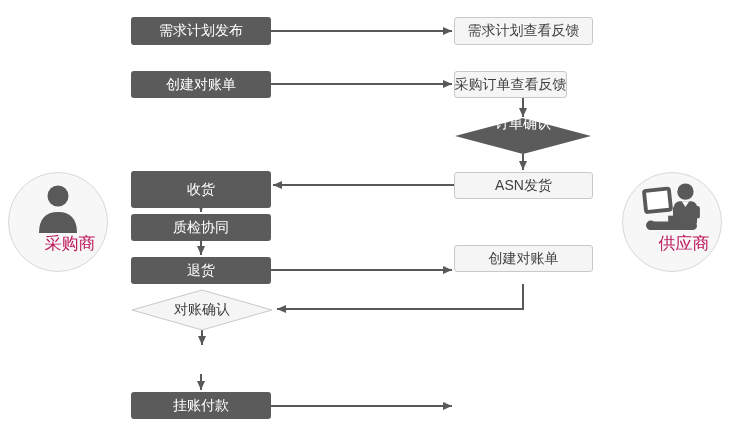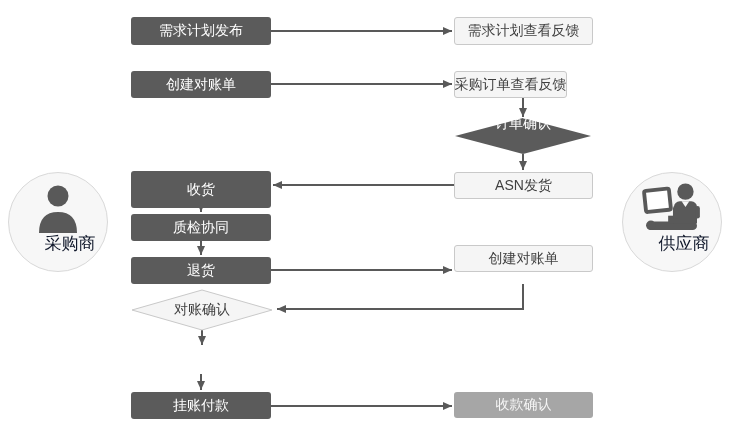--- a/index.html
+++ b/index.html
@@ -20,21 +20,21 @@
     font-size:14px;white-space:nowrap;pointer-events:none;
   }
   .dlabel.on-dark{color:#ffffff;}
   .dlabel.on-light{color:#3f3f3f;}
   .actor{
     position:absolute;width:100px;height:100px;border-radius:50%;
     background:#f7f7f7;border:1px solid #d9d9d9;box-sizing:border-box;
     display:flex;flex-direction:column;align-items:center;justify-content:flex-start;
   }
   .actor .icon{margin-top:10px;height:50px;display:flex;align-items:flex-end;justify-content:center;}
-  .actor .alabel{font-size:17px;color:#0f172a;line-height:1;margin-top:2px;margin-left:24px;}
+  .actor .alabel{font-size:17px;color:#be185d;line-height:1;margin-top:2px;margin-left:24px;}
 </style>
 </head>
 <body>
 
 <div class="canvas">
 
   <svg class="connectors" viewBox="0 0 731 436" xmlns="http://www.w3.org/2000/svg">
     <defs>
       <marker id="ah" markerWidth="9" markerHeight="8" refX="9" refY="4" orient="auto" markerUnits="userSpaceOnUse">
         <path d="M0,0 L9,4 L0,8 Z" fill="#595959"></path>
@@ -72,21 +72,20 @@
   <div class="node dark" style="left:131px;top:392px;width:140px;height:27px">挂账付款</div>
 
   <div class="node light" style="left:454px;top:17px;width:139px;height:28px">需求计划查看反馈</div>
 
   <div class="node light" style="left:454px;top:71px;width:113px;height:27px">采购订单查看反馈</div>
 
   <div class="node light" style="left:454px;top:172px;width:139px;height:27px">ASN发货</div>
 
   <div class="node light" style="left:454px;top:245px;width:139px;height:27px">创建对账单</div>
 
-  <div class="node mid" style="left:454px;top:392px;width:139px;height:26px">收款确认</div>
 
   <div class="dlabel on-dark" style="left:463px;top:112px;width:120px;height:24px">订单确认</div>
 
   <div class="dlabel on-light" style="left:142px;top:298px;width:120px;height:24px">对账确认</div>
 
   <div class="actor" style="left:8px;top:172px">
     <span class="icon">
       <svg width="40" height="48" viewBox="0 0 40 48" xmlns="http://www.w3.org/2000/svg">
         <circle cx="20" cy="11" r="10.5" fill="#595959"></circle>
         <path d="M1,48 Q1,27 20,27 Q39,27 39,48 Z" fill="#595959"></path>

